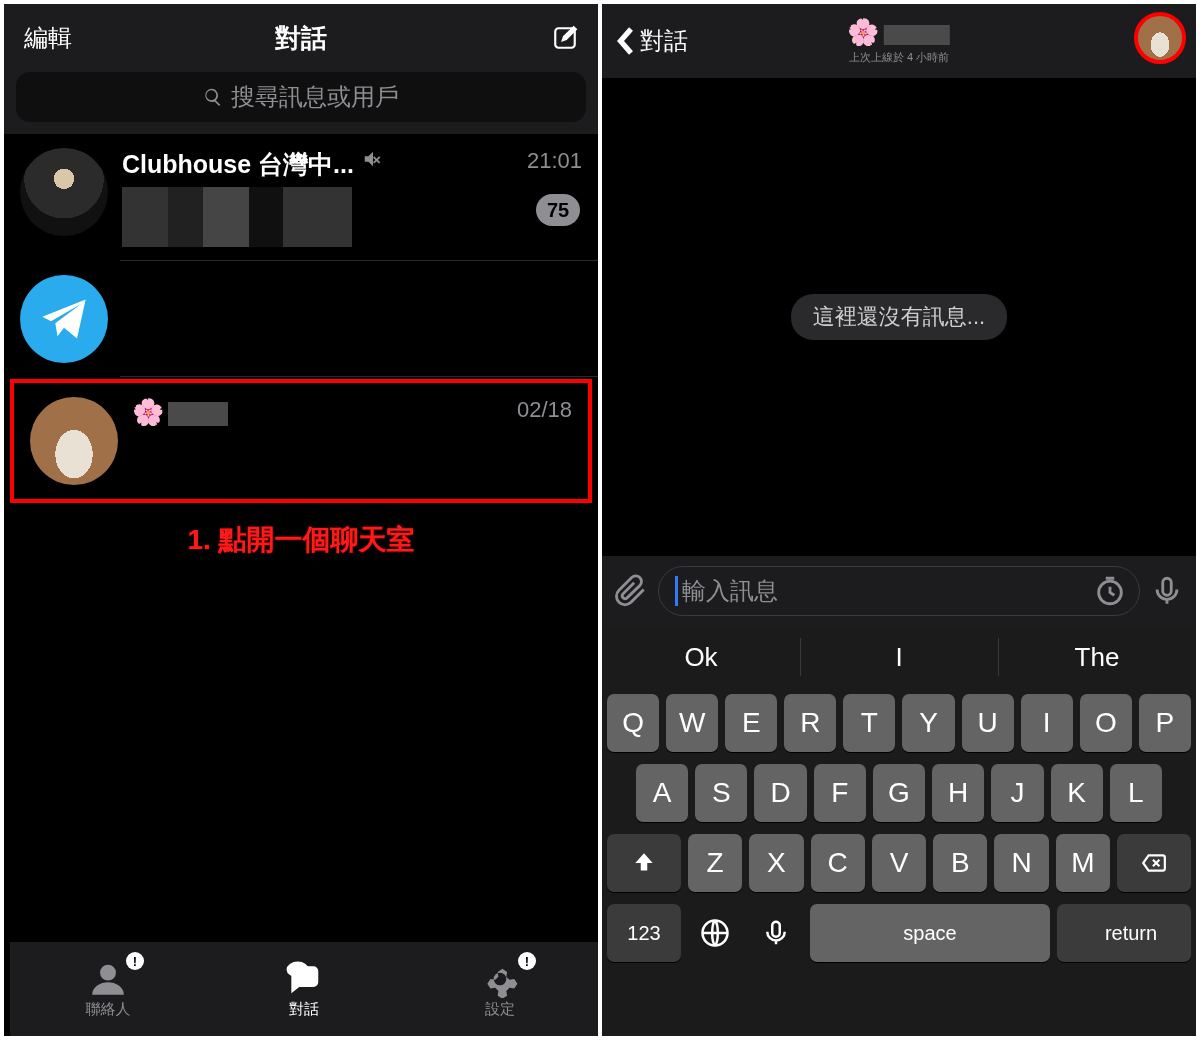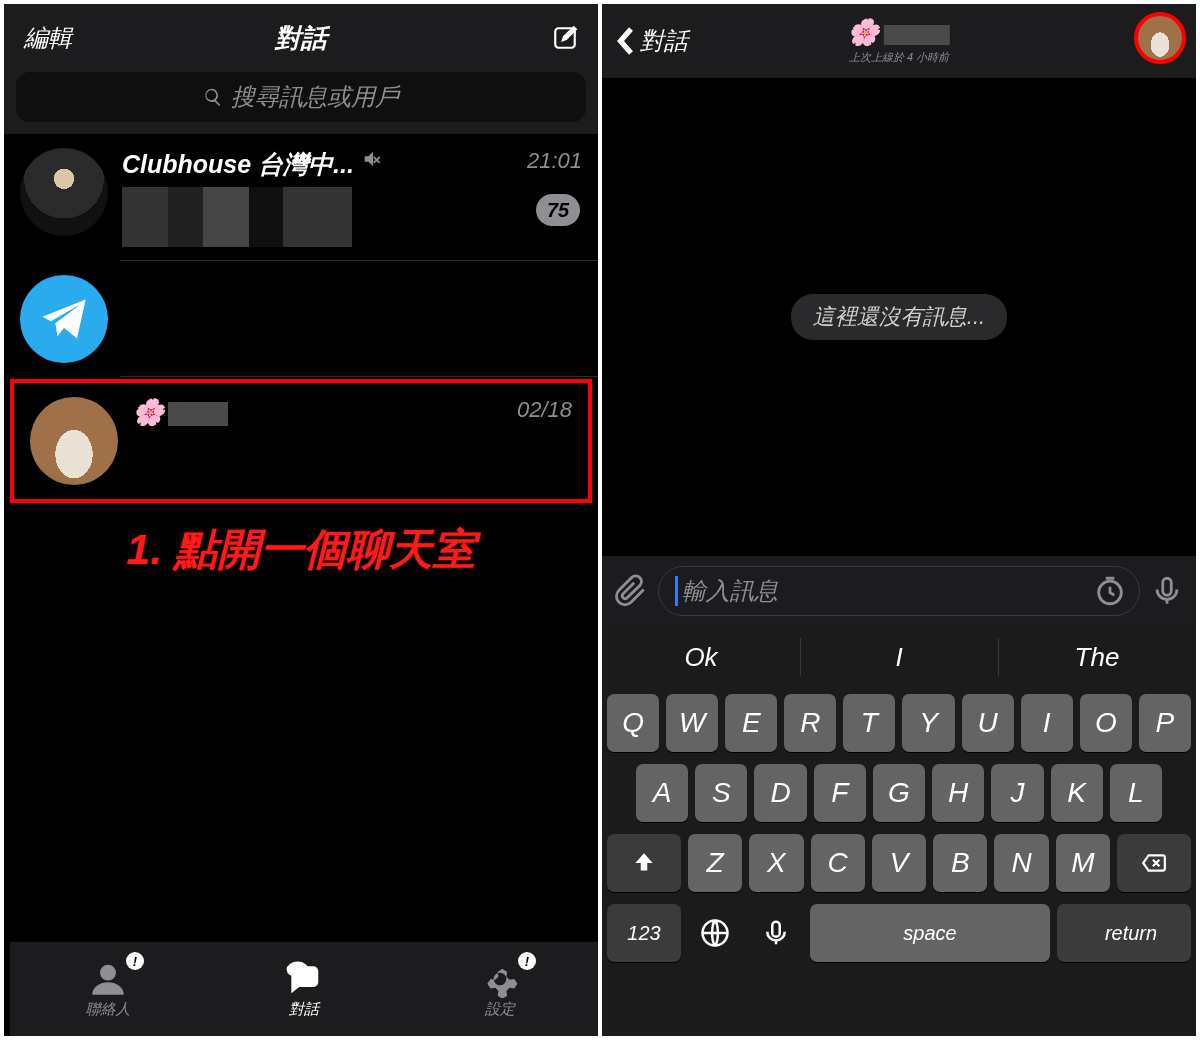--- a/index.html
+++ b/index.html
@@ -1,18 +1,18 @@
 <!DOCTYPE html>
 <html><head>
 <meta charset="utf-8">
 <style>
   *{box-sizing:border-box;margin:0;padding:0;font-family:-apple-system,BlinkMacSystemFont,"Helvetica Neue",Arial,"PingFang TC","Microsoft JhengHei",sans-serif;}
   body{background:#fff;width:1200px;height:1040px;overflow:hidden;}
   .wrap{display:flex;gap:4px;padding:4px;}
-  .pane{width:657px;height:1032px;background:#000;position:relative;color:#fff;overflow:hidden;font-style:italic;}
+  .pane{width:657px;height:1032px;background:#000;position:relative;color:#fff;overflow:hidden;}
   
   .l-nav{background:#1c1c1e;height:68px;display:flex;align-items:center;justify-content:space-between;padding:0 20px;font-size:24px;}
   .l-nav .edit{color:#fff;font-weight:400;}
   .l-nav .title{font-weight:700;position:absolute;left:50%;transform:translateX(-50%);font-size:26px;}
   .compose{width:26px;height:26px;position:relative;}
   .compose svg{width:26px;height:26px;stroke:#fff;fill:none;stroke-width:2;}
   .search-wrap{background:#1c1c1e;padding:0 12px 12px;}
   .search{background:#0f0f10;border-radius:14px;height:50px;display:flex;align-items:center;justify-content:center;color:#8e8e93;font-size:24px;}
   .search svg{width:20px;height:20px;fill:#8e8e93;margin-right:8px;}
   .chatlist{}
@@ -32,21 +32,21 @@
   .chat-preview{color:#8e8e93;font-size:22px;line-height:1.25;margin-top:4px;max-width:420px;overflow:hidden;display:-webkit-box;-webkit-line-clamp:2;-webkit-box-orient:vertical;}
   .pixblock{width:230px;height:60px;background:
     linear-gradient(90deg,#3a3a3a 0 20%,#2a2a2a 20% 35%,#4a4a4a 35% 55%,#1a1a1a 55% 70%,#3a3a3a 70% 100%),
     linear-gradient(0deg,#222,#222);
     background-size:100% 30px,100% 100%;
     filter:contrast(1.1);margin-top:6px;}
   .badge{position:absolute;right:18px;top:60px;background:#8e8e93;color:#000;font-weight:700;border-radius:20px;height:32px;min-width:44px;padding:0 10px;display:flex;align-items:center;justify-content:center;font-size:20px;}
   .highlight{border:4px solid #ff0000;margin:2px 6px;}
   .flower{font-size:26px;margin-right:4px;}
   .pixname{display:inline-block;width:60px;height:24px;background:#4a4a4a;vertical-align:middle;}
-  .instruction1{color:#ff1a1a;font-size:43px;font-weight:700;text-align:center;margin-top:18px;text-shadow:0 0 2px #800;}
+  .instruction1{color:#ff1a1a;font-size:28px;font-weight:700;text-align:center;margin-top:18px;text-shadow:0 0 2px #800;}
   .tabbar{position:absolute;bottom:0;left:6px;right:0;height:94px;background:#1c1c1e;display:flex;}
   .tab{flex:1;display:flex;flex-direction:column;align-items:center;justify-content:center;color:#8e8e93;font-size:15px;position:relative;}
   .tab.active{color:#fff;}
   .tab svg{width:38px;height:38px;fill:currentColor;margin-bottom:2px;}
   .tab .dot{position:absolute;top:10px;right:62px;width:18px;height:18px;border-radius:50%;background:#fff;display:flex;align-items:center;justify-content:center;}
   .tab .dot::after{content:"!";color:#000;font-weight:900;font-size:13px;}
   
   .r-nav{background:#1c1c1e;height:74px;display:flex;align-items:center;padding:0 14px;position:relative;}
   .back{display:flex;align-items:center;color:#fff;font-size:24px;}
   .back svg{width:18px;height:30px;stroke:#fff;fill:none;stroke-width:3.5;margin-right:6px;}

